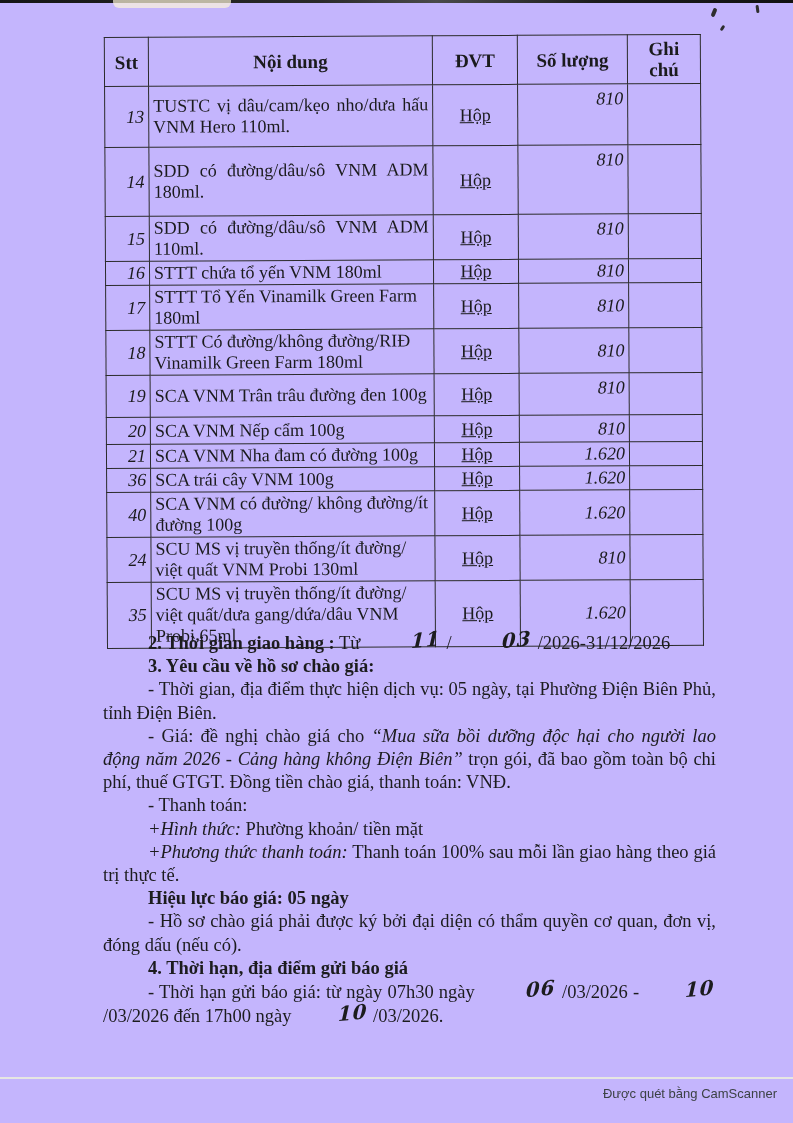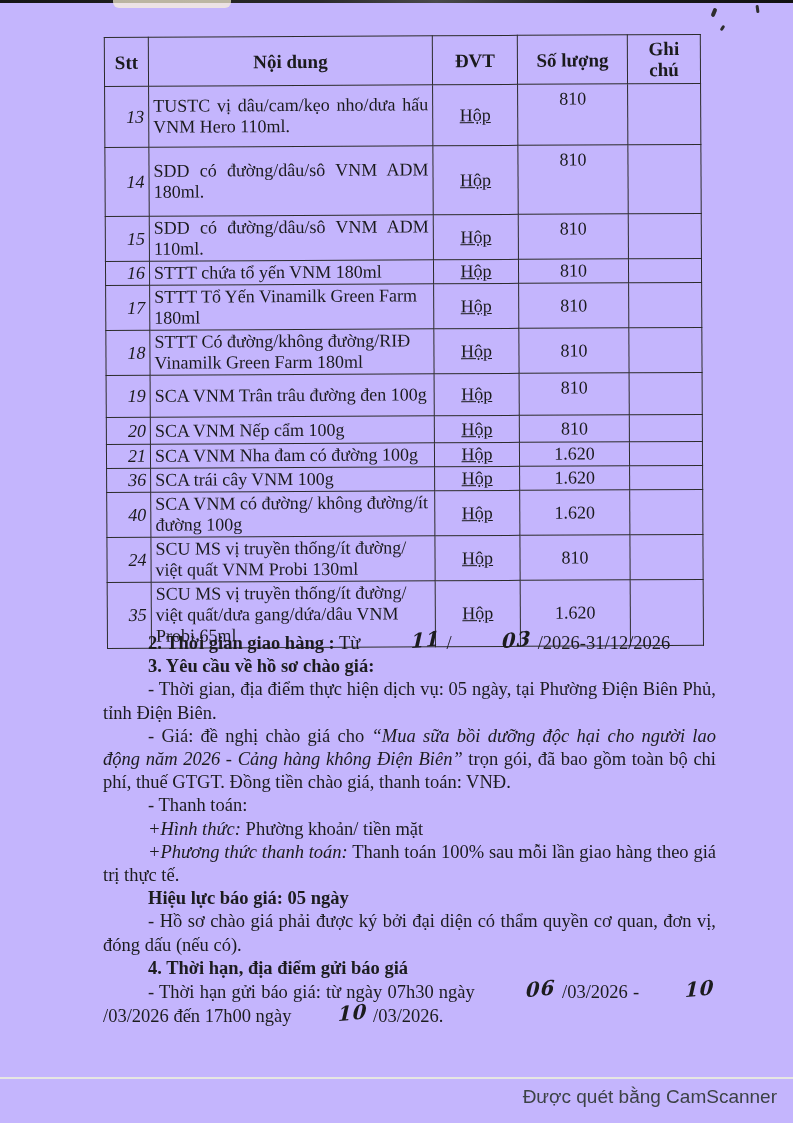--- a/index.html
+++ b/index.html
@@ -43,21 +43,21 @@
     border: 1.6px solid #2c2c2c;
     padding: 1px 4px;
     vertical-align: middle;
     overflow: hidden;
   }
   table.quote th { font-weight: bold; font-size: 19px; text-align: center; }
   td.c-stt { text-align: right; font-style: italic; }
   td.c-content { text-align: left; padding-left: 7px; padding-right: 5px; }
   tr.justify td.c-content { text-align: justify; }
   td.c-unit { text-align: center; text-decoration: underline; }
-  td.c-qty { text-align: center; }
+  td.c-qty { text-align: right; font-style: italic; }
   tr.qty-top td.c-qty { vertical-align: top; padding-top: 4px; }
   .wrap-narrow { display: inline-block; width: 42px; text-align: center; }
 
   
   .doc-text {
     position: absolute; left: 103px; top: 631px; width: 613px;
     font-size: 18.5px; line-height: 23.2px;
     text-align: justify;
   }
   .doc-text p { margin: 0; text-indent: 45px; }
@@ -74,21 +74,21 @@
 
   
   .scan-line {
     position: absolute; left: 0; top: 1077px; width: 793px; height: 2px;
     background: linear-gradient(90deg, #ececе8 0%, #e3e3df 50%, #ececea 100%);
     background-color: #e6e6e2;
   }
   .scan-credit {
     position: absolute; right: 16px; top: 1086px;
     font-family: "Liberation Sans", sans-serif;
-    font-size: 19px; color: #3c4245;
+    font-size: 13px; color: #3c4245;
   }
 </style>
 </head>
 <body>
 
 <div class="page">
 
   <div class="top-edge"></div>
   <div class="smudge"></div>
   <div class="mark mark1"></div>

